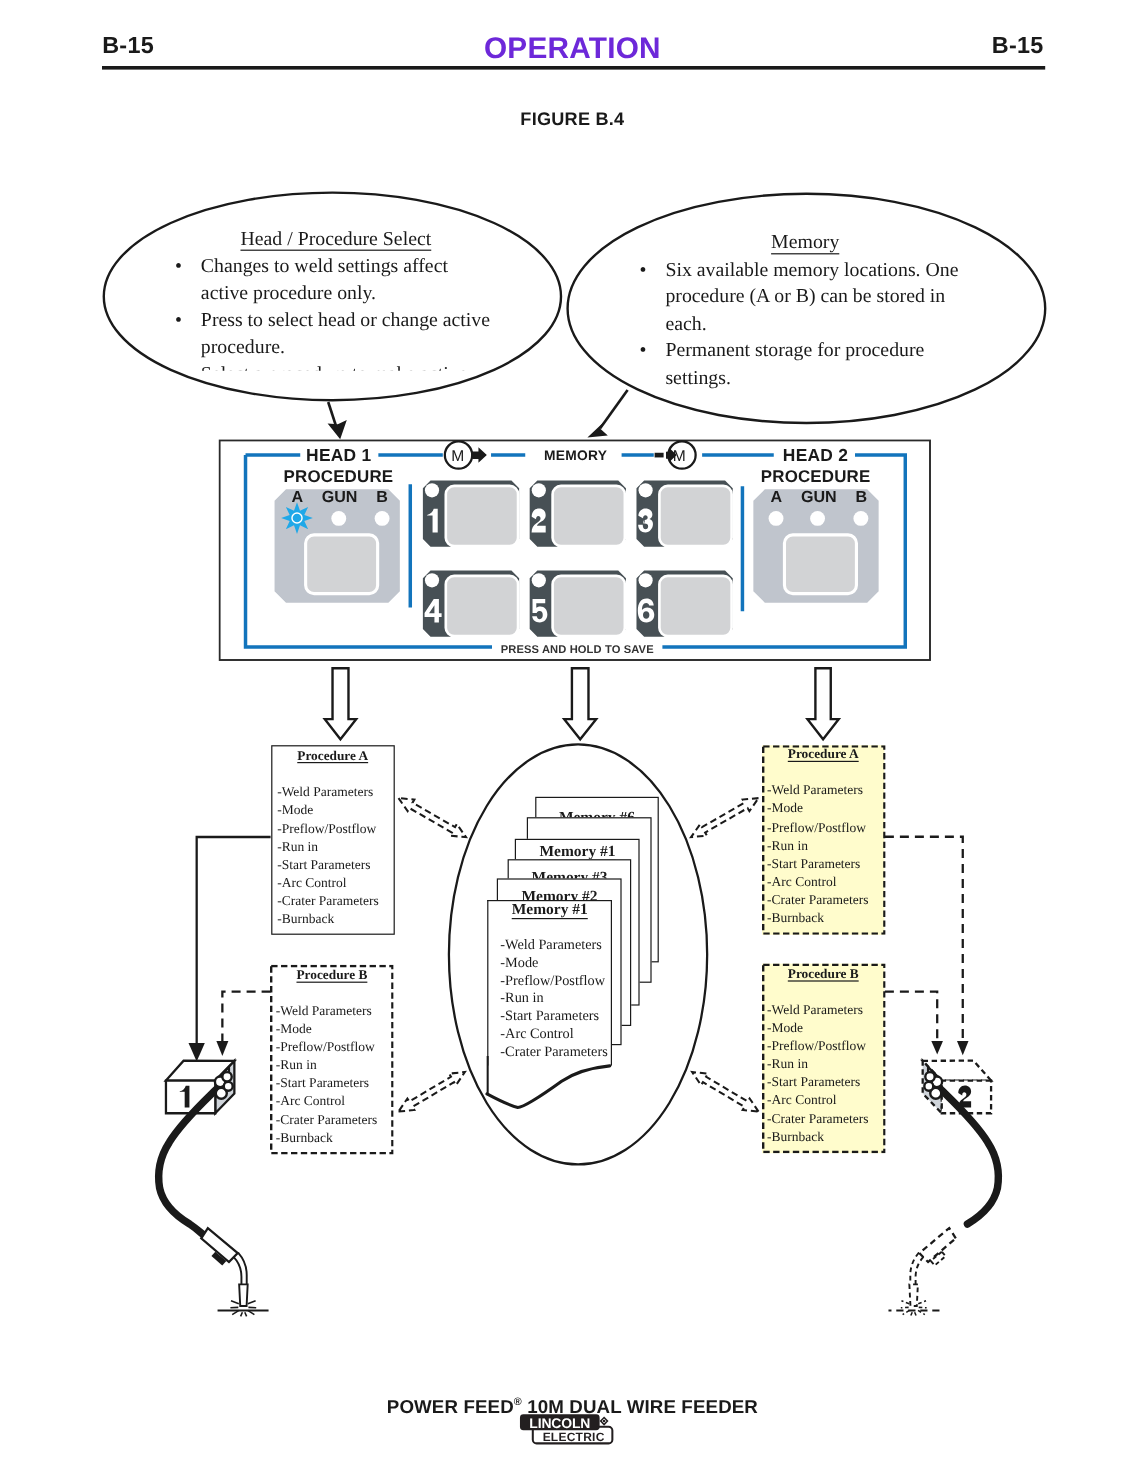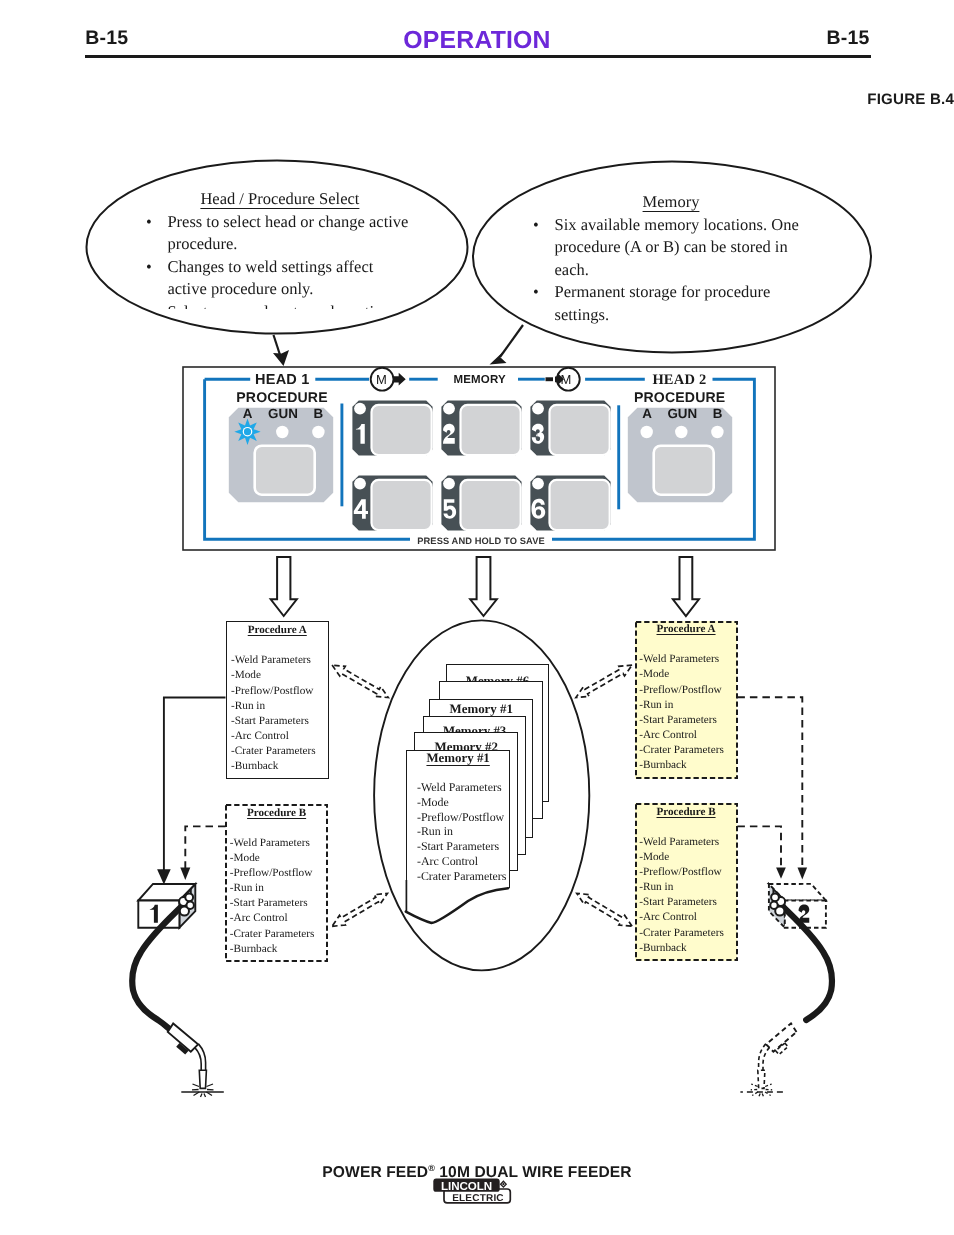--- a/index.html
+++ b/index.html
@@ -8,38 +8,38 @@
   .page{position:absolute;inset:0;}
   .abs{position:absolute;}
   #stage{position:absolute;left:0;top:0;width:954px;height:1235px;}
 
   
   .hdr-left,.hdr-right{position:absolute;top:29.2px;font:bold 19.5px/19.5px "Liberation Sans",sans-serif;color:#1a1a1a;letter-spacing:.2px;}
   .hdr-left{left:85.2px;}
   .hdr-right{left:826.5px;}
   .hdr-title{position:absolute;top:32.6px;left:0;width:954px;text-align:center;font:bold 24.8px/15.9px "Liberation Sans",sans-serif;color:#6d28d9;letter-spacing:.2px;}
   .hdr-rule{position:absolute;left:85px;top:55px;width:786px;height:3px;background:#1a1a1a;}
-  .fig-cap{position:absolute;top:92.4px;left:0;width:954px;text-align:right;font:bold 15.1px/15.1px "Liberation Sans",sans-serif;color:#1a1a1a;letter-spacing:.2px;}
+  .fig-cap{position:absolute;top:92.4px;left:0;width:954px;text-align:center;font:bold 15.1px/15.1px "Liberation Sans",sans-serif;color:#1a1a1a;letter-spacing:.2px;}
 
   
   .co{position:absolute;font-family:"Liberation Serif",serif;color:#1a1a1a;}
   .co-title{text-align:center;font-size:16.5px;line-height:22.6px;text-decoration:underline;text-underline-offset:3.5px;text-decoration-thickness:1.3px;}
   .co-list{list-style:none;margin:0;padding:0;}
   .co-list li{position:relative;padding-left:21.5px;font-size:16.5px;line-height:22.6px;margin:0;}
   .co-list li:before{content:"\2022";position:absolute;left:0;top:0;font-size:16.5px;line-height:22.6px;}
   .co1{left:145.9px;top:188px;width:268px;height:121px;overflow:hidden;}
   .co2{left:533px;top:191px;width:276px;}
 
   
   .panel{position:absolute;left:182px;top:366px;width:594px;height:185px;border-radius:26px;}
   .panel-svg{position:absolute;left:0;top:0;}
   .p-label{position:absolute;font-family:"Liberation Sans",sans-serif;font-weight:bold;color:#1a1a1a;white-space:nowrap;}
   .p-head1{left:73.1px;top:6.2px;width:51px;text-align:center;font-size:14.5px;letter-spacing:.2px;}
   .p-head1sub{left:50px;top:23.3px;width:100px;text-align:center;font-size:14.1px;letter-spacing:.15px;}
-  .p-head2{left:470.4px;top:6.2px;width:51.5px;text-align:center;font-size:14.5px;letter-spacing:.2px;font-family:Liberation Serif, serif;}
+  .p-head2{left:470.4px;top:6.2px;width:51.5px;text-align:center;font-size:14.5px;letter-spacing:.2px;}
   .p-head2sub{left:447.7px;top:23.3px;width:100px;text-align:center;font-size:14.1px;letter-spacing:.15px;}
   .p-mem{left:271.4px;top:8.2px;width:48.7px;text-align:center;font-size:11.5px;letter-spacing:.2px;}
   .p-mbadge{position:absolute;font-family:"Liberation Sans",sans-serif;font-size:13px;color:#1a1a1a;text-align:center;width:24px;}
   .p-mbadge-l{left:187.5px;top:6px;}
   .p-mbadge-r{left:372px;top:6px;}
   .p-save{left:228px;top:170.4px;width:142px;text-align:center;font-size:9.3px;line-height:7.5px;letter-spacing:.1px;background:#fff;color:#333;padding:2px 0;}
   .head-mod{position:absolute;width:108px;height:98px;}
   .head1{left:45px;top:39.9px;}
   .head2{left:444.3px;top:39.9px;}
   .head-mod svg{position:absolute;left:0;top:0;}
@@ -84,22 +84,22 @@
   <div class="hdr-right">B-15</div>
   <div class="hdr-rule"></div>
   <div class="fig-cap">FIGURE B.4</div>
 
   <svg class="abs" style="left:80px;top:154px;width:396px;height:188px" viewBox="0 0 396 188">
     <ellipse cx="197" cy="93" rx="190.5" ry="86.5" fill="#fff" stroke="#1a1a1a" stroke-width="2"></ellipse>
   </svg>
   <div class="co co1">
     <div class="co-title">Head / Procedure Select</div>
     <ul class="co-list">
+      <li>Changes to weld settings affect active procedure only.</li>
       <li>Press to select head or change active procedure.</li>
-      <li>Changes to weld settings affect active procedure only.</li>
       <li>Select a procedure to make active.</li>
     </ul>
   </div>
 
   <svg class="abs" style="left:466px;top:156px;width:412px;height:202px" viewBox="0 0 412 202">
     <ellipse cx="206" cy="101" rx="199" ry="95.5" fill="#fff" stroke="#1a1a1a" stroke-width="2"></ellipse>
   </svg>
   <div class="co co2">
     <div class="co-title">Memory</div>
     <ul class="co-list">

